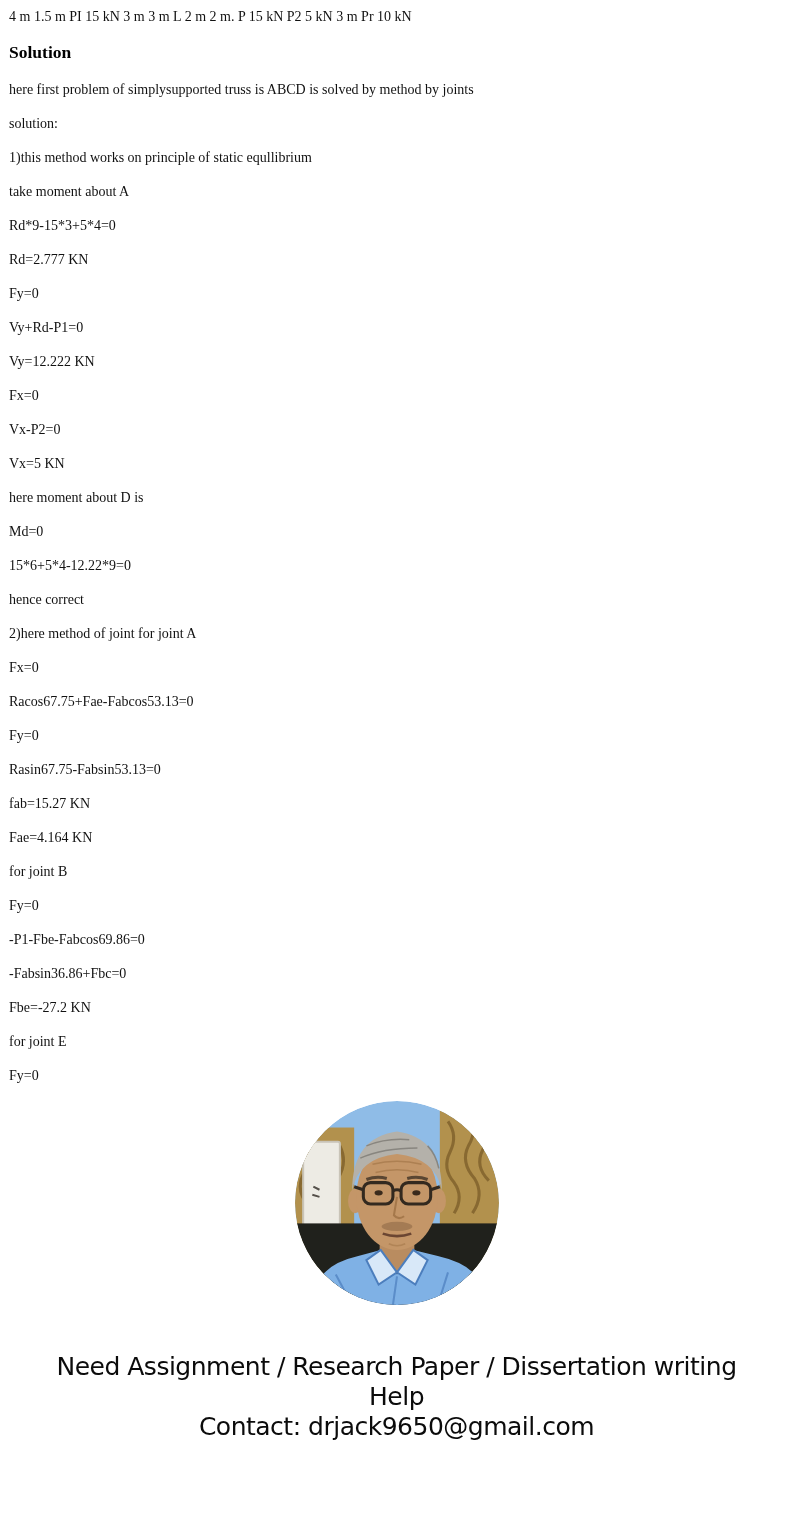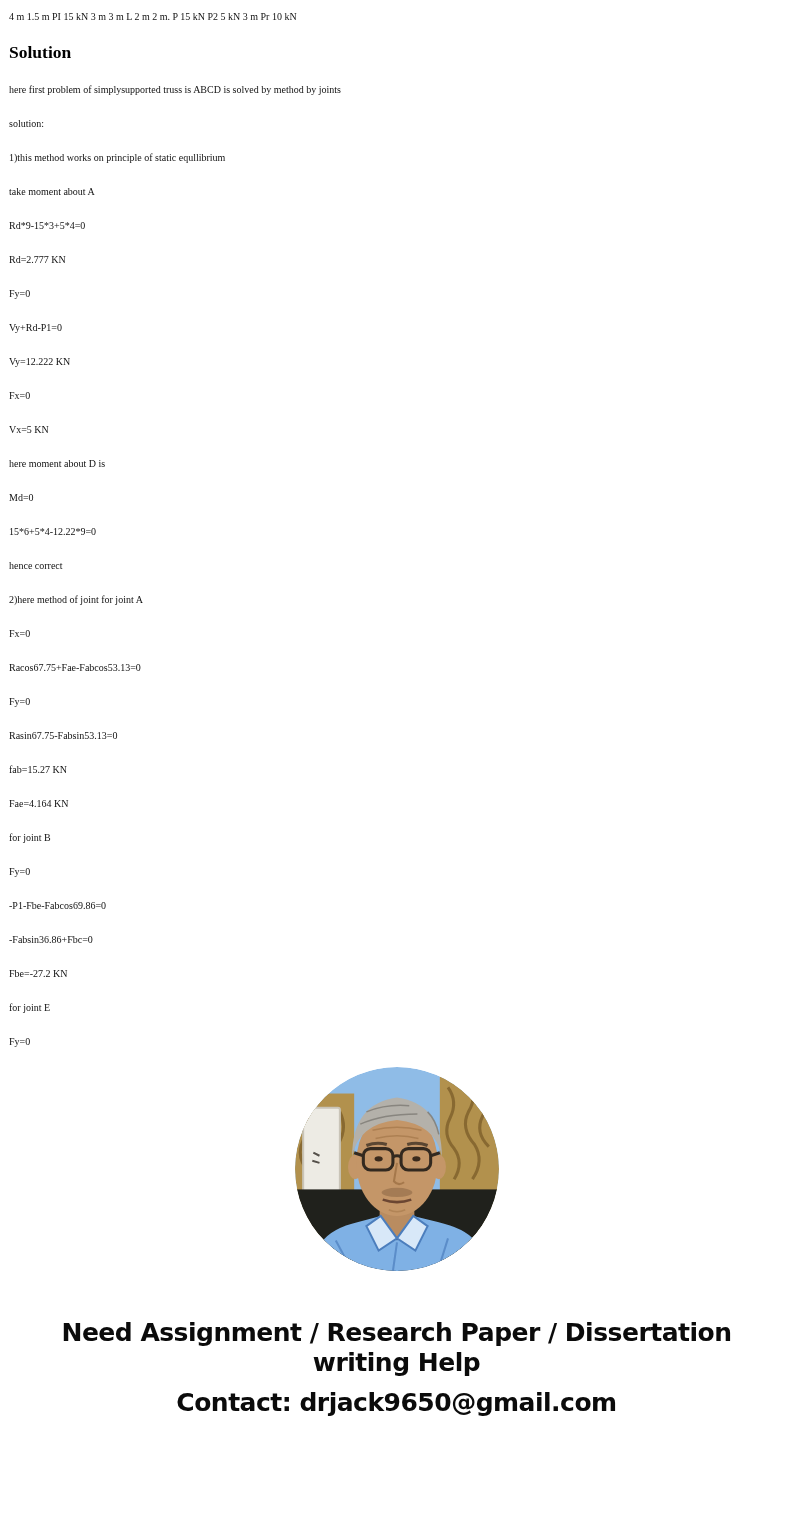--- a/index.html
+++ b/index.html
@@ -6,21 +6,21 @@
   html, body { margin: 0; padding: 0; background: #ffffff; }
   body {
     width: 794px;
     min-height: 1523px;
     font-family: "Liberation Serif", serif;
     color: #111111;
   }
   .doc { padding: 8px 10px 0 9px; }
   .line {
     margin: 0 0 17px 0;
-    font-size: 10px;
+    font-size: 14px;
     line-height: 17px;
     color: #111111;
   }
   .heading {
     margin: 3px 0 18px 0;
     font-size: 17.5px;
     line-height: 21px;
     font-weight: bold;
     color: #000000;
   }
@@ -30,27 +30,27 @@
     margin: 13px auto 0 auto;
     border-radius: 50%;
     overflow: hidden;
   }
   .avatar-wrap svg { display: block; width: 204px; height: 204px; }
   .footer {
     margin: 47px auto 0 auto;
     max-width: 700px;
     text-align: center;
     font-family: "DejaVu Sans", sans-serif;
-    font-weight: 700;
+    font-weight: 400;
     font-size: 25px;
     line-height: 30px;
     letter-spacing: -0.5px;
     color: #0b0b0b;
   }
-  .footer .contact { margin-top: 10px; }
+  .footer .contact { margin-top: 0; }
 </style>
 </head>
 <body>
 
 <div class="doc">
 
   <p class="line">4 m 1.5 m PI 15 kN 3 m 3 m L 2 m 2 m. P 15 kN P2 5 kN 3 m Pr 10 kN</p>
 
   <h3 class="heading">Solution</h3>
 
@@ -58,20 +58,21 @@
       <p class="line">here first problem of simplysupported truss is ABCD is solved by method by joints</p>
       <p class="line">solution:</p>
       <p class="line">1)this method works on principle of static equllibrium</p>
       <p class="line">take moment about A</p>
       <p class="line">Rd*9-15*3+5*4=0</p>
       <p class="line">Rd=2.777 KN</p>
       <p class="line">Fy=0</p>
       <p class="line">Vy+Rd-P1=0</p>
       <p class="line">Vy=12.222 KN</p>
       <p class="line">Fx=0</p>
+      <p class="line">Vx-P2=0</p>
       <p class="line">Vx=5 KN</p>
       <p class="line">here moment about D is</p>
       <p class="line">Md=0</p>
       <p class="line">15*6+5*4-12.22*9=0</p>
       <p class="line">hence correct</p>
       <p class="line">2)here method of joint for joint A</p>
       <p class="line">Fx=0</p>
       <p class="line">Racos67.75+Fae-Fabcos53.13=0</p>
       <p class="line">Fy=0</p>
       <p class="line">Rasin67.75-Fabsin53.13=0</p>

